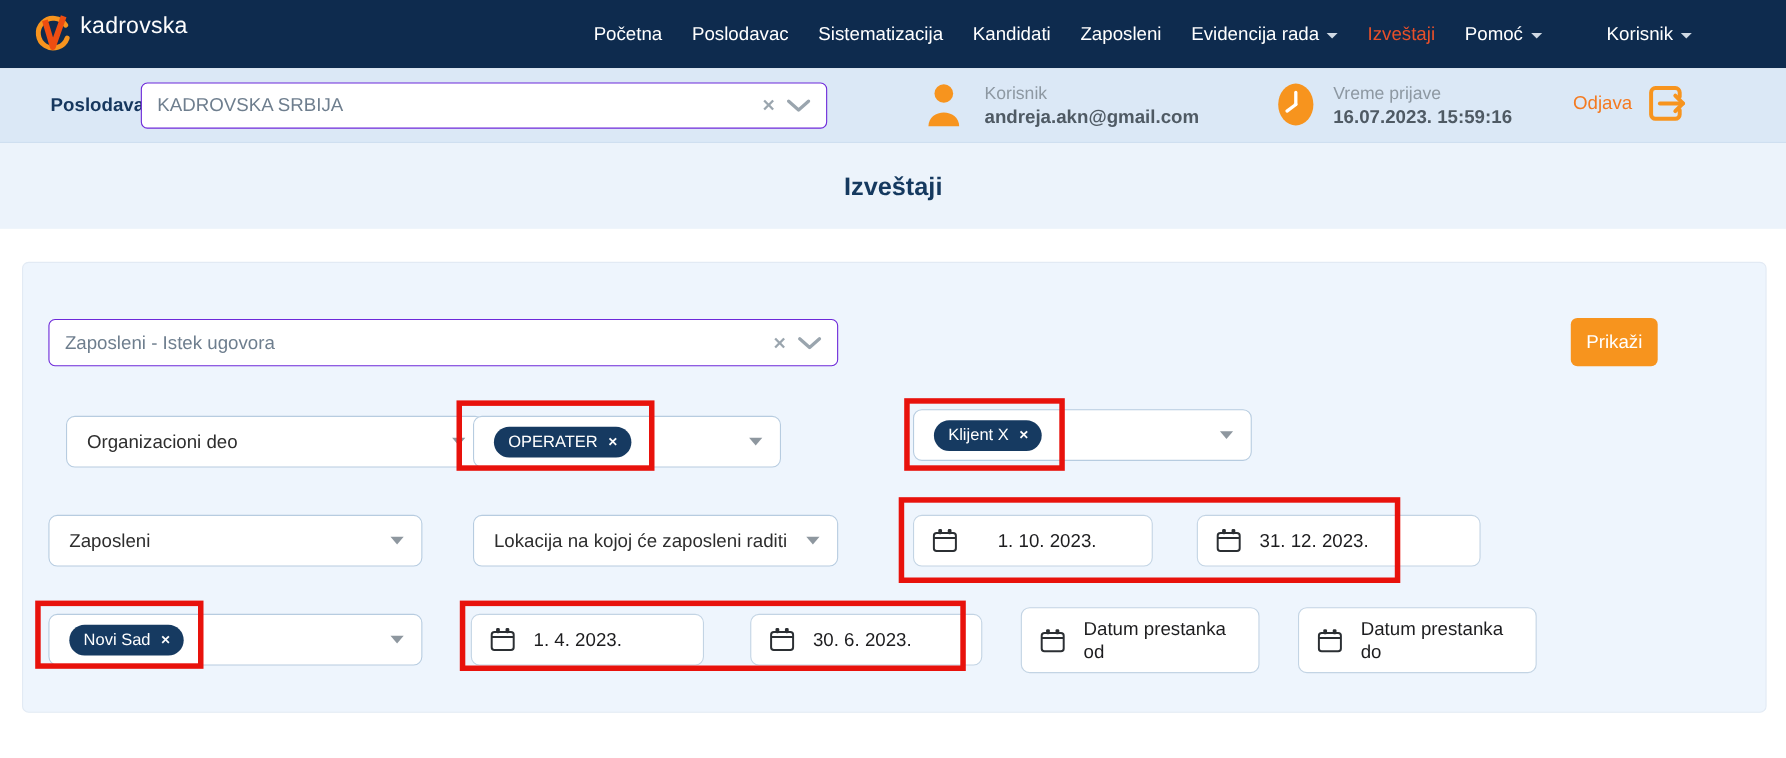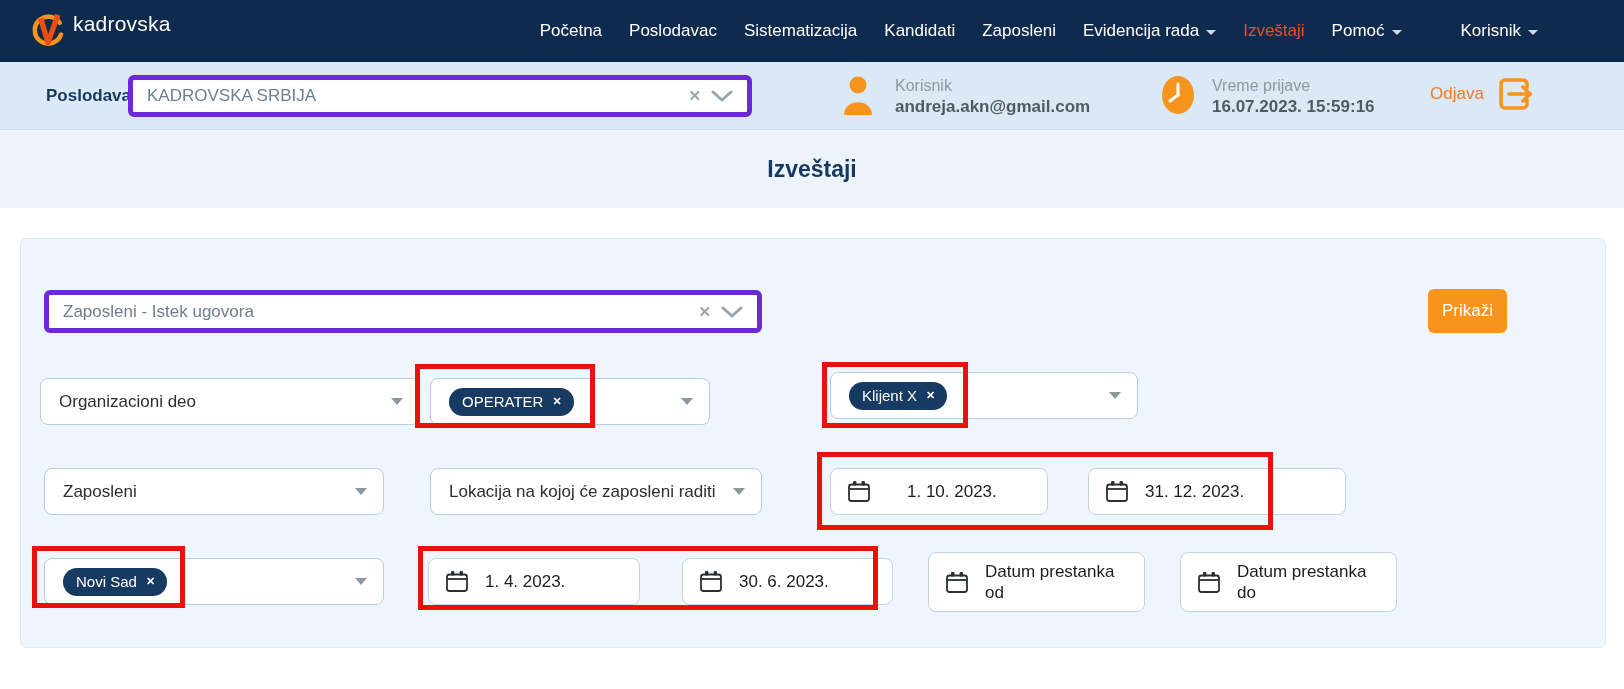--- a/index.html
+++ b/index.html
@@ -13,21 +13,21 @@
   .brand-text { color:#fdfdfd; font-size:21px; letter-spacing:.2px; }
   .main-nav { display:flex; align-items:center; gap:27px; }
   .nav-item { color:#ffffff; font-size:17px; text-decoration:none; display:flex; align-items:center; gap:7px; cursor:pointer; }
   .nav-item.active { color:#e8502a; }
   .nav-item.nav-korisnik { margin-left:32px; }
   .caret { width:0; height:0; border-left:5px solid transparent; border-right:5px solid transparent; border-top:5px solid #cfd9e4; margin-top:3px; }
 
   
   .toolbar { position:absolute; left:0; top:62px; width:1624px; height:68px; background:#dbe8f6; border-bottom:1px solid #cfdff0; }
   .lbl-poslodavac { position:absolute; left:46px; top:24px; font-size:17px; font-weight:bold; color:#16375e; }
-  .sel { background:#fff; border:5px solid #6d28d9; border-radius:6px; display:flex; align-items:center; }
+  .sel { background:#fff; border:1px solid #6d28d9; border-radius:6px; display:flex; align-items:center; }
   .sel-toolbar { position:absolute; left:128px; top:13px; width:624px; height:42px; }
   .sel-text { flex:1; padding-left:14px; font-size:17px; color:#6e7e8e; white-space:nowrap; overflow:hidden; }
   .sel-clear { font-size:15px; font-weight:bold; color:#9aa5ae; padding:0 10px; cursor:pointer; }
   .sel-chev { margin-right:14px; cursor:pointer; }
 
   .user-icon { position:absolute; left:843px; top:13px; }
   .muted { color:#8d98a2; font-size:16px; }
   .strongval { color:#4f5a64; font-size:17px; font-weight:bold; }
   .korisnik-block { position:absolute; left:895px; top:13px; line-height:21px; }
   .clock-icon { position:absolute; left:1160px; top:12px; }
@@ -55,21 +55,21 @@
   .tag { display:inline-flex; align-items:center; gap:9px; background:#163a61; color:#fff; font-size:15px;
          padding:5px 12px 6px 13px; border-radius:14px; margin-right:auto; cursor:pointer; }
   .tag-x { font-size:11px; font-weight:bold; cursor:pointer; }
 
   .datefield { position:absolute; height:47px; background:#fff; border:1px solid #c3d4e4; border-radius:8px;
                display:flex; align-items:center; gap:16px; padding:0 10px 0 16px; cursor:pointer; }
   .datefield .dtext { font-size:17px; color:#1d1d1f; line-height:21px; }
   .datefield.tall { height:60px; }
 
   
-  .dd-org  { left:40px;  top:378px; width:380px; }
+  .dd-org  { left:60px;  top:378px; width:380px; }
   .dd-op   { left:430px; top:378px; width:280px;gap:36px; }
   .dd-kli  { left:830px; top:372px; width:308px; }
   .dd-zap  { left:44px;  top:468px; width:340px; }
   .dd-lok  { left:430px; top:468px; width:332px; }
   .df-1    { left:830px; top:468px; width:218px;gap:36px; }
   .df-2    { left:1088px; top:468px; width:258px; }
   .dd-ns   { left:44px;  top:558px; width:340px; }
   .df-3    { left:428px; top:558px; width:212px; }
   .df-4    { left:682px; top:558px; width:211px; }
   .df-od   { left:928px; top:552px; width:217px; }

